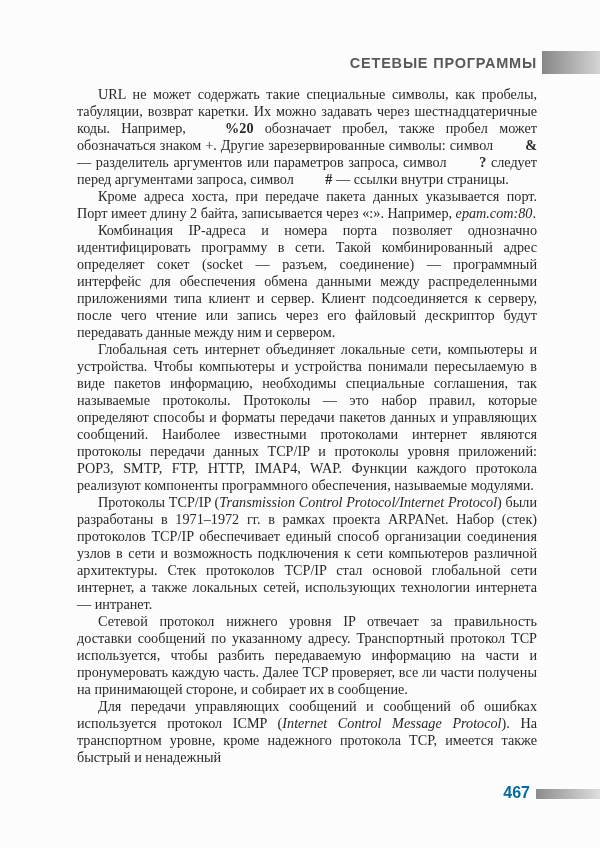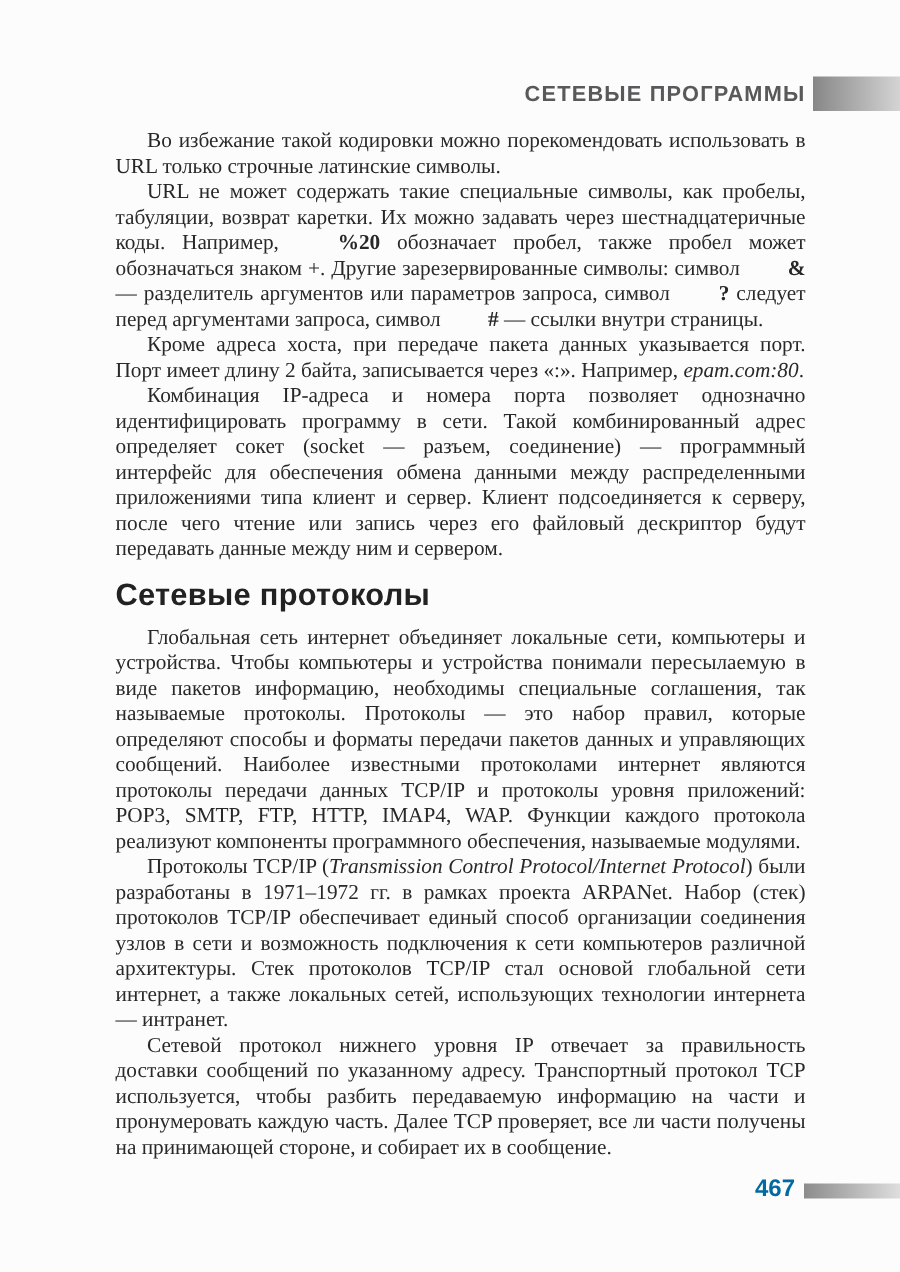--- a/index.html
+++ b/index.html
@@ -56,25 +56,24 @@
   }
 </style>
 </head>
 <body>
 
 <div class="page">
   <span class="rh-title">СЕТЕВЫЕ ПРОГРАММЫ</span>
   <span class="rh-bar"></span>
 
   <article class="body-text" id="content" lang="ru">
-      <p><span>Во избежание такой кодировки можно порекомендовать использовать в URL только строчные латинские символы.</span></p>
       <p><span>URL не может содержать такие специальные символы, как пробелы, табуляции, возврат каретки. Их можно задавать через шестнадцатеричные коды. Например, </span><span class="b">%20</span><span> обозначает пробел, также пробел может обозначаться знаком +. Другие зарезервированные символы: символ </span><span class="b">&amp;</span><span> — разделитель аргументов или параметров запроса, символ </span><span class="b">?</span><span> следует перед аргументами запроса, символ </span><span class="b">#</span><span> — ссылки внутри страницы.</span></p>
       <p><span>Кроме адреса хоста, при передаче пакета данных указывается порт. Порт имеет длину 2 байта, записывается через «:». Например, </span><span class="i">epam.com:80</span><span>.</span></p>
       <p><span>Комбинация IP-адреса и номера порта позволяет однозначно идентифицировать программу в сети. Такой комбинированный адрес определяет сокет (socket — разъем, соединение) — программный интерфейс для обеспечения обмена данными между распределенными приложениями типа клиент и сервер. Клиент подсоединяется к серверу, после чего чтение или запись через его файловый дескриптор будут передавать данные между ним и сервером.</span></p>
-      <h2>Сетевые протоколы</h2>
       <p><span>Глобальная сеть интернет объединяет локальные сети, компьютеры и устройства. Чтобы компьютеры и устройства понимали пересылаемую в виде пакетов информацию, необходимы специальные соглашения, так называемые протоколы. Протоколы — это набор правил, которые определяют способы и форматы передачи пакетов данных и управляющих сообщений. Наиболее известными протоколами интернет являются протоколы передачи данных TCP/IP и протоколы уровня приложений: POP3, SMTP, FTP, HTTP, IMAP4, WAP. Функции каждого протокола реализуют компоненты программного обеспечения, называемые модулями.</span></p>
       <p><span>Протоколы TCP/IP (</span><span class="i">Transmission Control Protocol/Internet Protocol</span><span>) были разработаны в 1971–1972 гг. в рамках проекта ARPANet. Набор (стек) протоколов TCP/IP обеспечивает единый способ организации соединения узлов в сети и возможность подключения к сети компьютеров различной архитектуры. Стек протоколов TCP/IP стал основой глобальной сети интернет, а также локальных сетей, использующих технологии интернета — интранет.</span></p>
       <p><span>Сетевой протокол нижнего уровня IP отвечает за правильность доставки сообщений по указанному адресу. Транспортный протокол TCP используется, чтобы разбить передаваемую информацию на части и пронумеровать каждую часть. Далее TCP проверяет, все ли части получены на принимающей стороне, и собирает их в сообщение.</span></p>
+      <p><span>Для передачи управляющих сообщений и сообщений об ошибках используется протокол ICMP (</span><span class="i">Internet Control Message Protocol</span><span>). На транспортном уровне, кроме надежного протокола TCP, имеется также быстрый и ненадежный</span></p>
     </article>
 
   <span class="page-number">467</span>
   <span class="pn-bar"></span>
 </div>
 
 </body></html>

